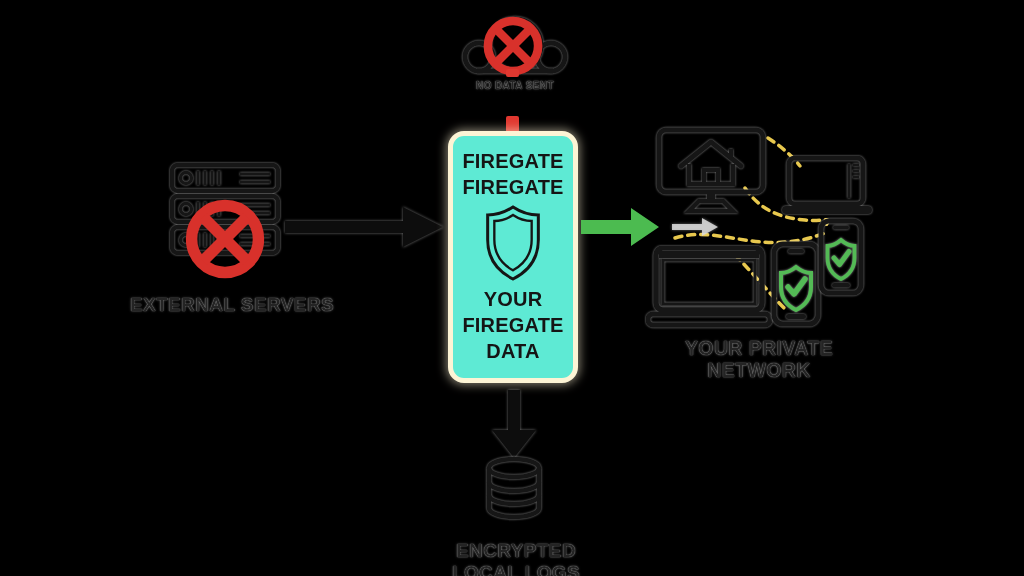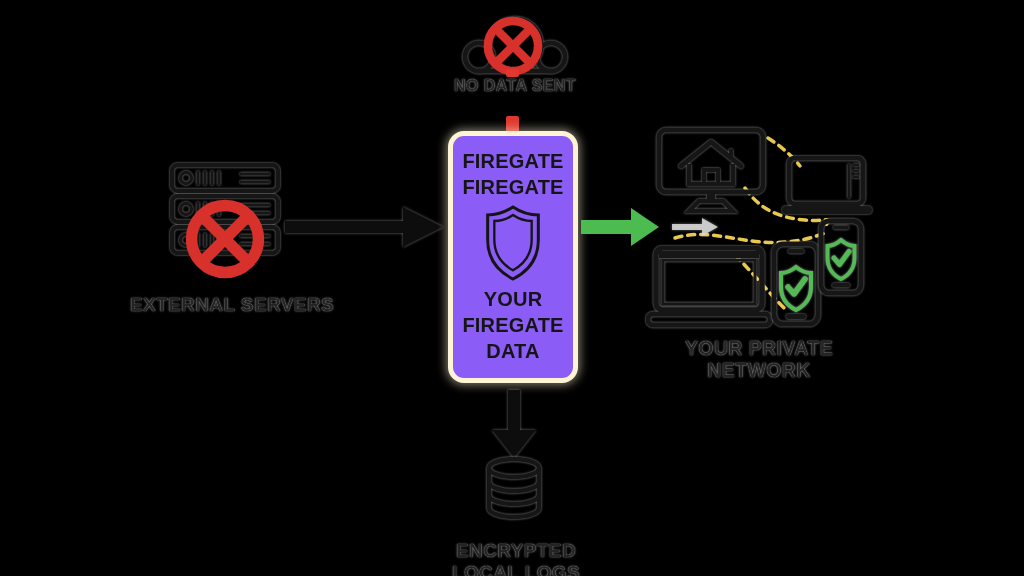--- a/index.html
+++ b/index.html
@@ -4,25 +4,25 @@
 <style>
   html,body{margin:0;padding:0;background:#000;}
   #canvas{position:relative;width:1024px;height:576px;background:#000;overflow:hidden;
           font-family:"Liberation Sans",sans-serif;}
   .abs{position:absolute;}
   
   .glow{filter:drop-shadow(0 0 1.3px rgba(255,255,255,.55));}
   .glow2{filter:drop-shadow(0 0 1.6px rgba(255,255,255,.45));}
   .lbl{font-weight:bold;color:#242424;text-align:center;letter-spacing:.4px;
        text-shadow:0 0 1px rgba(255,255,255,.75),0 0 3px rgba(255,255,255,.28);}
-  .lbl-sm{font-size:16px;line-height:18px;}
+  .lbl-sm{font-size:10px;line-height:18px;}
   .lbl-md{font-size:19px;line-height:22px;}
   .redseg{position:absolute;width:13px;background:#E03830;border-radius:2px;}
   
-  #analyser-box{left:448px;top:131px;width:130px;height:252px;background:#8b5cf6;
+  #analyser-box{left:448px;top:131px;width:130px;height:252px;background:#5eead4;
     border:5px solid #FDF4D5;border-radius:16px;box-sizing:border-box;
     box-shadow:0 0 10px 2px rgba(255,246,214,.5);display:flex;flex-direction:column;
     align-items:center;justify-content:space-between;padding:12px 4px 14px;}
   .boxtxt{font-weight:bold;font-size:20px;line-height:26px;color:#151515;
           text-align:center;letter-spacing:.2px;}
   svg{display:block;}
 </style>
 </head>
 <body>
 

